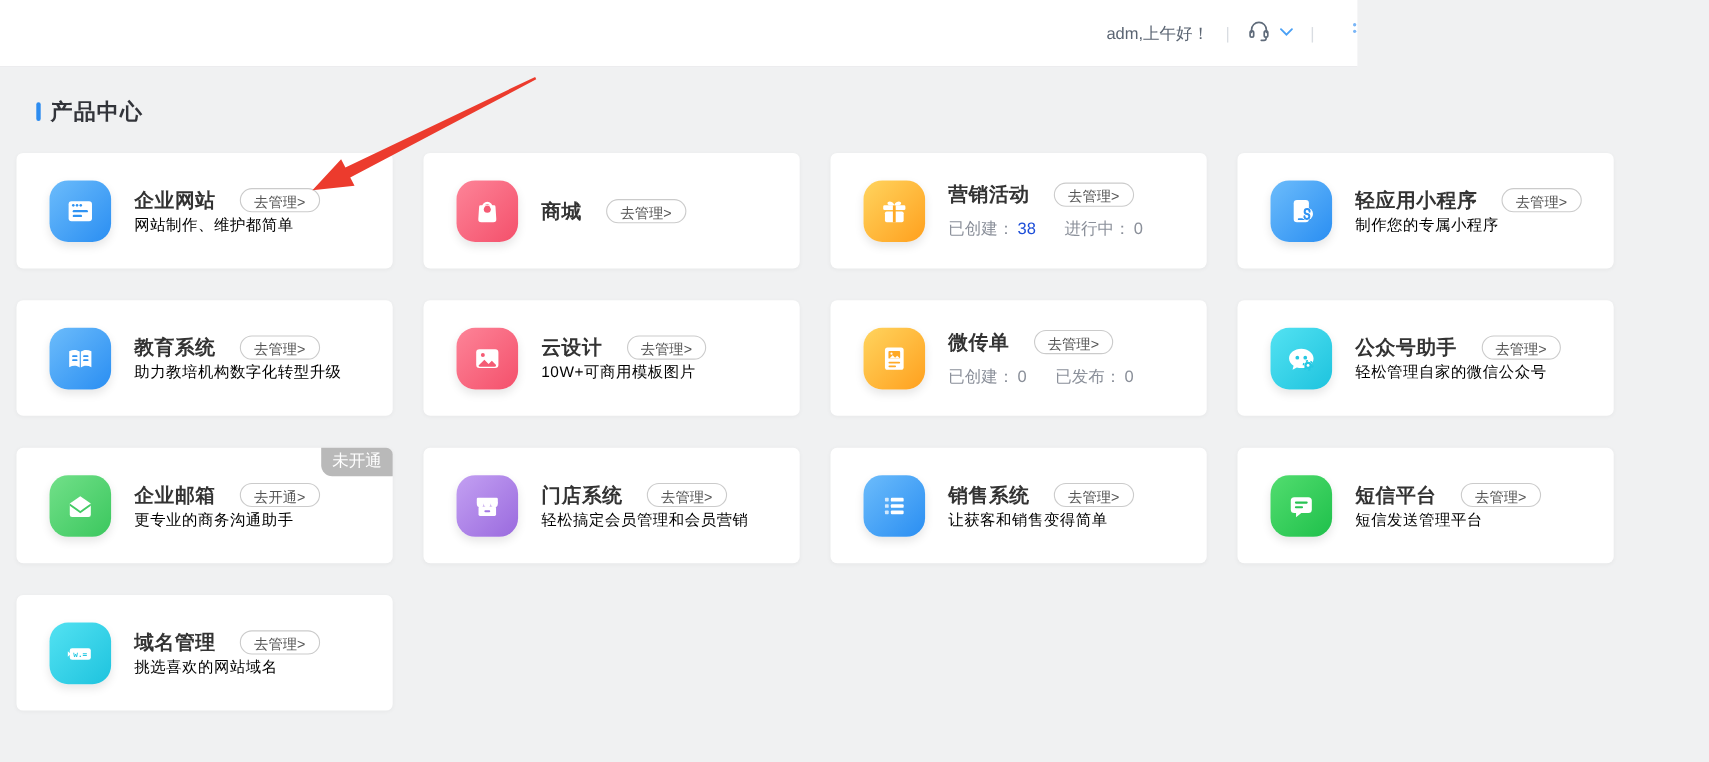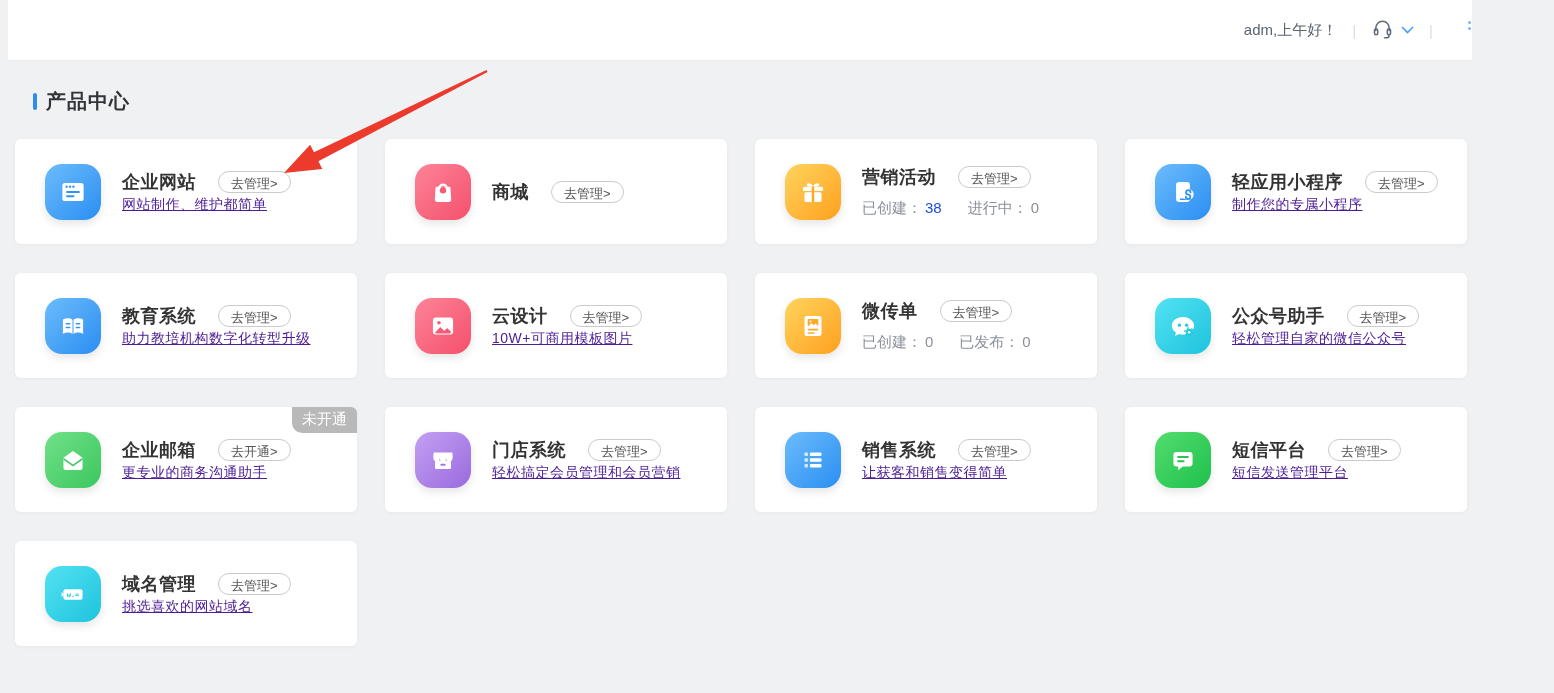--- a/index.html
+++ b/index.html
@@ -3,21 +3,21 @@
 <meta charset="utf-8">
 <style>
   * { margin:0; padding:0; box-sizing:border-box; }
   html,body { width:1554px; height:693px; }
   body {
     position:relative; background:#f0f1f2; overflow:hidden;
     font-family:"Liberation Sans","DejaVu Sans",sans-serif;
   }
   
   .topbar {
-    position:absolute; top:0; left:8px; width:1464px; height:61px;
+    position:absolute; top:0; left:0; width:1234px; height:61px;
     background:#fff; border-bottom:1px solid #ececee;
     display:flex; align-items:center; justify-content:flex-end;
     padding-right:24px; z-index:5;
   }
   .greeting { font-size:15px; color:#5a6472; }
   .tsep { color:#d9dde2; font-size:15px; margin:0 15px; font-weight:300; }
   .support { display:flex; align-items:center; gap:7px; cursor:pointer; }
   .edge-sliver { position:absolute; right:1px; top:21px; width:3px; height:16px;
     display:flex; flex-direction:column; gap:3px; align-items:center; }
   .edge-sliver i { width:3px; height:3px; border-radius:50%; background:#7ab6f7; }
@@ -60,21 +60,21 @@
   .icon-text { font-family:"DejaVu Sans Mono","Liberation Mono",monospace; }
   .info { margin-left:21px; display:flex; flex-direction:column; }
   .trow { display:flex; align-items:center; }
   .title { font-size:18px; font-weight:600; color:#333; letter-spacing:0.5px; }
   .pill {
     margin-left:22px; height:22px; padding:0 12px; border:1px solid #cbcbcb;
     border-radius:13px; background:#fff; color:#555; font-size:13px;
     cursor:pointer; line-height:23px; white-space:nowrap;
     font-family:"Liberation Sans","DejaVu Sans",sans-serif;
   }
-  .sub { margin-top:2px; font-size:14px; color:#4c1d95; letter-spacing:0.5px;text-decoration:underline; }
+  .sub { margin-top:2px; font-size:14px; color:#000000; letter-spacing:0.5px; }
   .stats { margin-top:10px; font-size:15px; color:#8b909a; display:flex; gap:26px; }
   .stat .val { margin-left:3px; }
   .val.red { color:#1d4ed8; }
   .badge {
     position:absolute; top:0; right:0; background:#b9b9b9; color:#fff;
     font-size:15px; padding:3px 10px 4px; border-radius:0 6px 0 10px; z-index:3;
   }
   
   .arrow-overlay { position:absolute; left:0; top:0; z-index:50; pointer-events:none; }
 </style>

